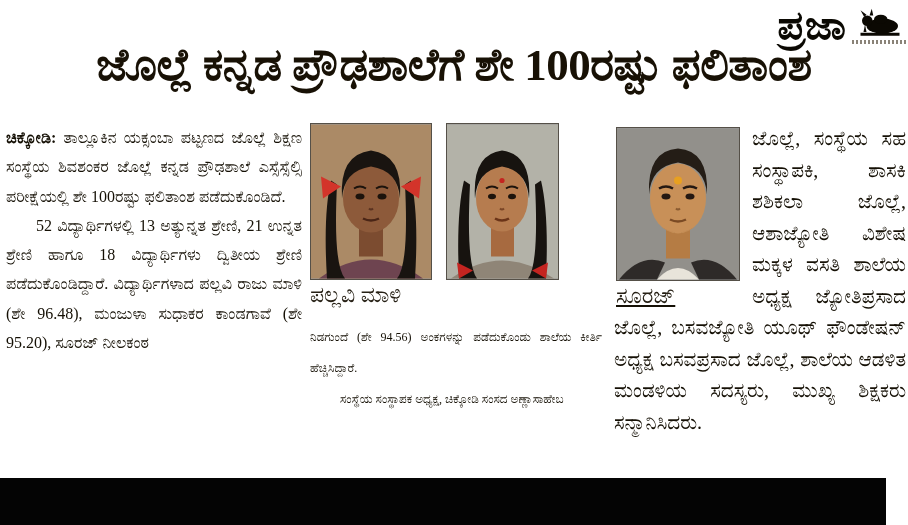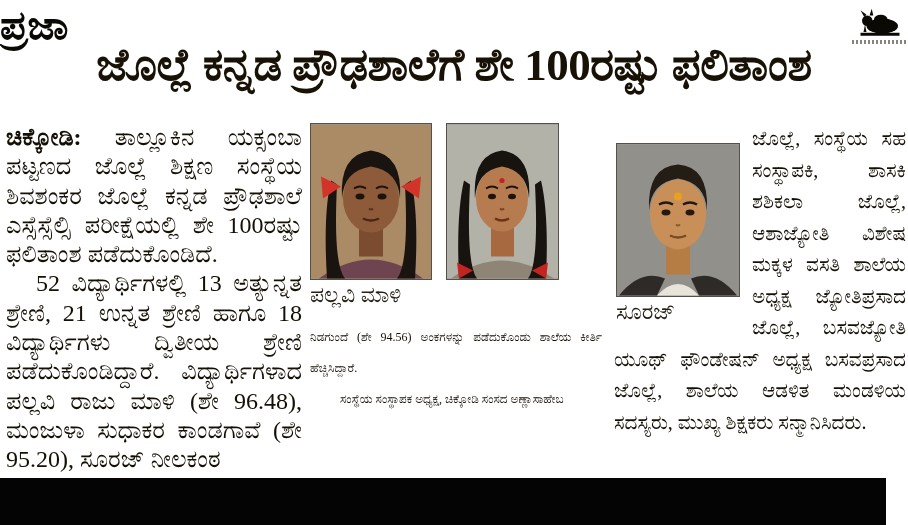--- a/index.html
+++ b/index.html
@@ -5,21 +5,21 @@
   * { margin:0; padding:0; box-sizing:border-box; }
   html,body { background:#ffffff; }
   .page {
     position:relative; width:908px; height:525px; background:#ffffff;
     font-family:"Liberation Serif","DejaVu Serif",serif; color:#151005; overflow:hidden;
   }
 
   
   .masthead {
     position:absolute; top:2px; left:0; width:100%; height:48px;
-    display:flex; align-items:center; justify-content:space-between; gap:6px;
+    display:flex; align-items:center; justify-content:flex-end; gap:6px;
   }
   .masthead .logo-word {
     font-size:40px; font-weight:bold; color:#0b0903; line-height:44px;
     font-family:"Liberation Serif","DejaVu Serif",serif;
   }
   .masthead .logo-center { display:flex; flex-direction:column; align-items:center; }
   .masthead .bull { width:46px; height:30px; }
   .masthead .tagline-smudge {
     margin-top:2px; width:56px; height:4px;
     background:repeating-linear-gradient(90deg,#8a8378 0 2px,#ffffff 2px 4px);
@@ -29,34 +29,34 @@
   .headline {
     position:absolute; top:30px; left:2px; width:904px; height:72px;
     font-size:45px; font-weight:bold; color:#181105; text-align:center;
     letter-spacing:-0.5px; line-height:70px; white-space:nowrap;
   }
 
   
   .col { position:absolute; top:123px; text-align:justify; }
   .col p { text-align:justify; }
 
-  .col-left { left:6px; width:296px; font-size:24px; line-height:29.3px; }
+  .col-left { left:6px; width:296px; font-size:16px; line-height:29.3px; }
   .col-left .p2 { text-indent:30px; }
   .dateline { font-weight:bold; }
 
   .col-mid { left:310px; width:292px; }
   .photo-row { display:flex; gap:14px; }
   .figure { display:flex; flex-direction:column; }
   .photo-frame { border:1px solid #555048; background:#999; }
   .caption { font-size:22px; color:#262015; padding-top:2px; line-height:26px; text-align:left; }
   .mid-text { margin-top:14px; font-size:12px; line-height:31px; }
   .mid-text .p2 { text-indent:30px; }
 
   .col-right { left:614px; width:292px; font-size:20px; line-height:31.5px; }
-  .fig3 { float:left; margin:20px 12px 0 2px; }
+  .fig3 { float:left; margin:4px 12px 0 2px;text-decoration:underline; }
 
   
   .black-bar { position:absolute; left:0; top:478px; width:886px; height:47px; background:#040404; }
 </style>
 </head>
 <body>
 
 <div class="page">
 
   <div class="masthead">

